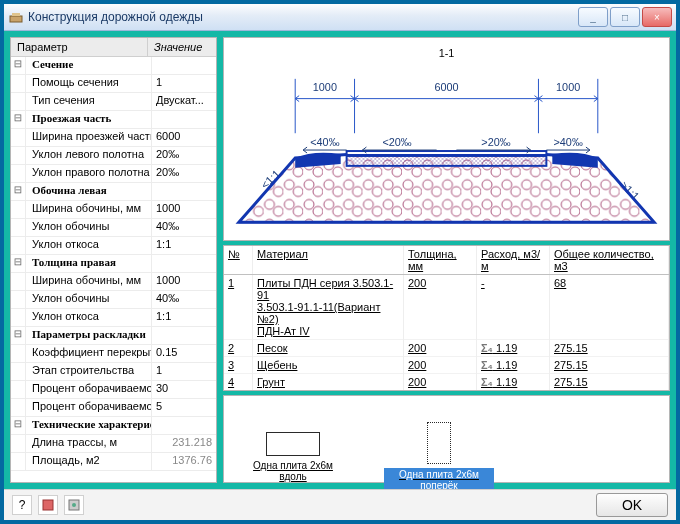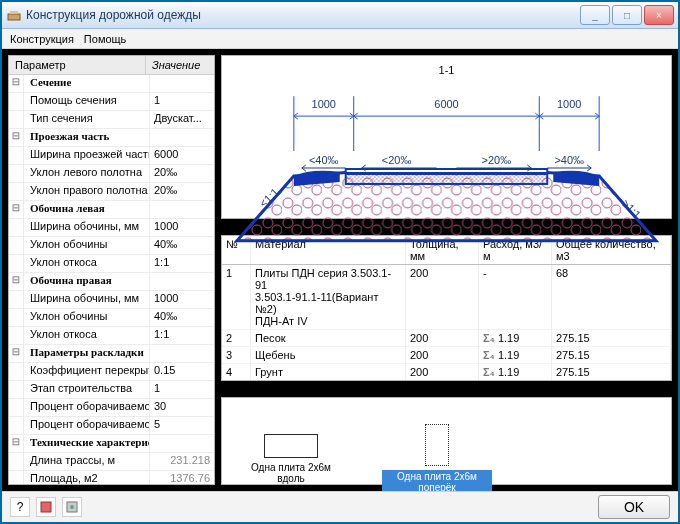--- a/index.html
+++ b/index.html
@@ -1,37 +1,37 @@
 <!DOCTYPE html>
 <html><head>
 <meta charset="utf-8">
 <style>
   html,body{margin:0;padding:0;font:11px "Tahoma",sans-serif;color:#000;background:#e8eef7;}
-  .window{width:680px;height:524px;box-sizing:border-box;border:2px solid #0369a1;background:#000000;display:flex;flex-direction:column;}
+  .window{width:680px;height:524px;box-sizing:border-box;border:4px solid #0369a1;background:#14b8a6;display:flex;flex-direction:column;}
   .titlebar{height:26px;background:linear-gradient(#fdfdfe,#e3ecf7 45%,#cfe0f4);display:flex;align-items:center;padding:0 4px;border-bottom:1px solid #9db6d9;}
   .titlebar .icon{width:16px;height:16px;margin-right:4px;display:flex;align-items:center;justify-content:center;}
   .titlebar .title{flex:1;font-size:12px;color:#1b3a66;}
   .winbtns{display:flex;gap:2px;}
   .winbtn{width:28px;height:18px;border:1px solid #7f9fc9;border-radius:3px;background:linear-gradient(#f7fbff,#d8e7f8);display:flex;align-items:center;justify-content:center;font-size:10px;color:#52708d;}
   .winbtn.close{background:linear-gradient(#f7bcbc,#e76a66);border-color:#c44b47;color:#fff;}
   .menubar{height:19px;background:#f3f3f3;border-bottom:1px solid #d5d5d5;display:flex;align-items:center;gap:10px;padding:0 8px;font-size:11px;}
   .content{flex:1;display:flex;padding:6px;gap:6px;min-height:0;}
   .propgrid{width:205px;border:1px solid #b5b5b5;background:#fff;display:flex;flex-direction:column;}
   .pg-head{display:flex;background:#ececec;border-bottom:1px solid #cfcfcf;font-size:11px;}
   .pg-head div{padding:3px 6px;}
   .pg-h1{flex:1;border-right:1px solid #cfcfcf;}
   .pg-h2{width:56px;font-style:italic;}
   .pg-body{flex:1;overflow:auto;}
   .pg-row{display:flex;border-bottom:1px solid #ececec;height:17px;align-items:stretch;}
   .pg-exp{width:14px;border-right:1px solid #ececec;text-align:center;font-size:10px;color:#666;padding-top:1px;user-select:none;}
   .pg-label{flex:1;border-right:1px solid #ececec;padding:1px 1px 1px 6px;white-space:nowrap;overflow:hidden;}
   .pg-label.cat{font-weight:bold;font-family:Liberation Serif, serif;}
   .pg-val{width:56px;padding:1px 4px;white-space:nowrap;overflow:hidden;}
   .pg-val.ro{color:#888;text-align:right;}
-  .right{flex:1;display:flex;flex-direction:column;gap:16px;min-width:0;}
+  .right{flex:1;display:flex;flex-direction:column;gap:4px;min-width:0;text-decoration:underline;}
   .panel{border:1px solid #b5b5b5;background:#fff;}
   .drawing-wrap{min-height:0;}
   .drawing{height:232px;position:relative;}
   .mat-table{flex:0 0 auto;}
   table.mat{width:100%;border-collapse:collapse;font-size:11px;}
   table.mat th{background:#fff;border-bottom:1px solid #c0c0c0;border-right:1px solid #eee;font-weight:normal;text-align:left;padding:2px 4px;vertical-align:top;}
   table.mat td{border-right:1px solid #eee;padding:2px 4px;vertical-align:top;}
   table.mat tr+tr td{border-top:1px solid #f2f2f2;}
   .sigma{color:#777;font-weight:bold;}
   .slab-panel{flex:0 0 auto;height:78px;display:flex;align-items:center;gap:36px;padding:4px 14px;}
@@ -63,24 +63,20 @@
         </div>
       <div class="winbtn">
           <span>□</span>
         </div>
       <div class="winbtn close">
           <span>×</span>
         </div>
     </div>
   </div>
 
-  <div class="menubar">
-    <span>Конструкция</span>
-    <span>Помощь</span>
-  </div>
 
   <div class="content">
 
     <div class="propgrid">
       <div class="pg-head">
         <div class="pg-h1">Параметр</div>
         <div class="pg-h2">Значение</div>
       </div>
       <div class="pg-body" id="pg-body">
           <div class="pg-row">
@@ -133,21 +129,21 @@
             <div class="pg-label">Уклон обочины</div>
             <div class="pg-val">40‰</div>
           </div>
           <div class="pg-row">
             <div class="pg-exp"></div>
             <div class="pg-label">Уклон откоса</div>
             <div class="pg-val">1:1</div>
           </div>
           <div class="pg-row">
             <div class="pg-exp">⊟</div>
-            <div class="pg-label cat">Обочина правая</div>
+            <div class="pg-label cat">Толщина правая</div>
             <div class="pg-val"></div>
           </div>
           <div class="pg-row">
             <div class="pg-exp"></div>
             <div class="pg-label">Ширина обочины, мм</div>
             <div class="pg-val">1000</div>
           </div>
           <div class="pg-row">
             <div class="pg-exp"></div>
             <div class="pg-label">Уклон обочины</div>

